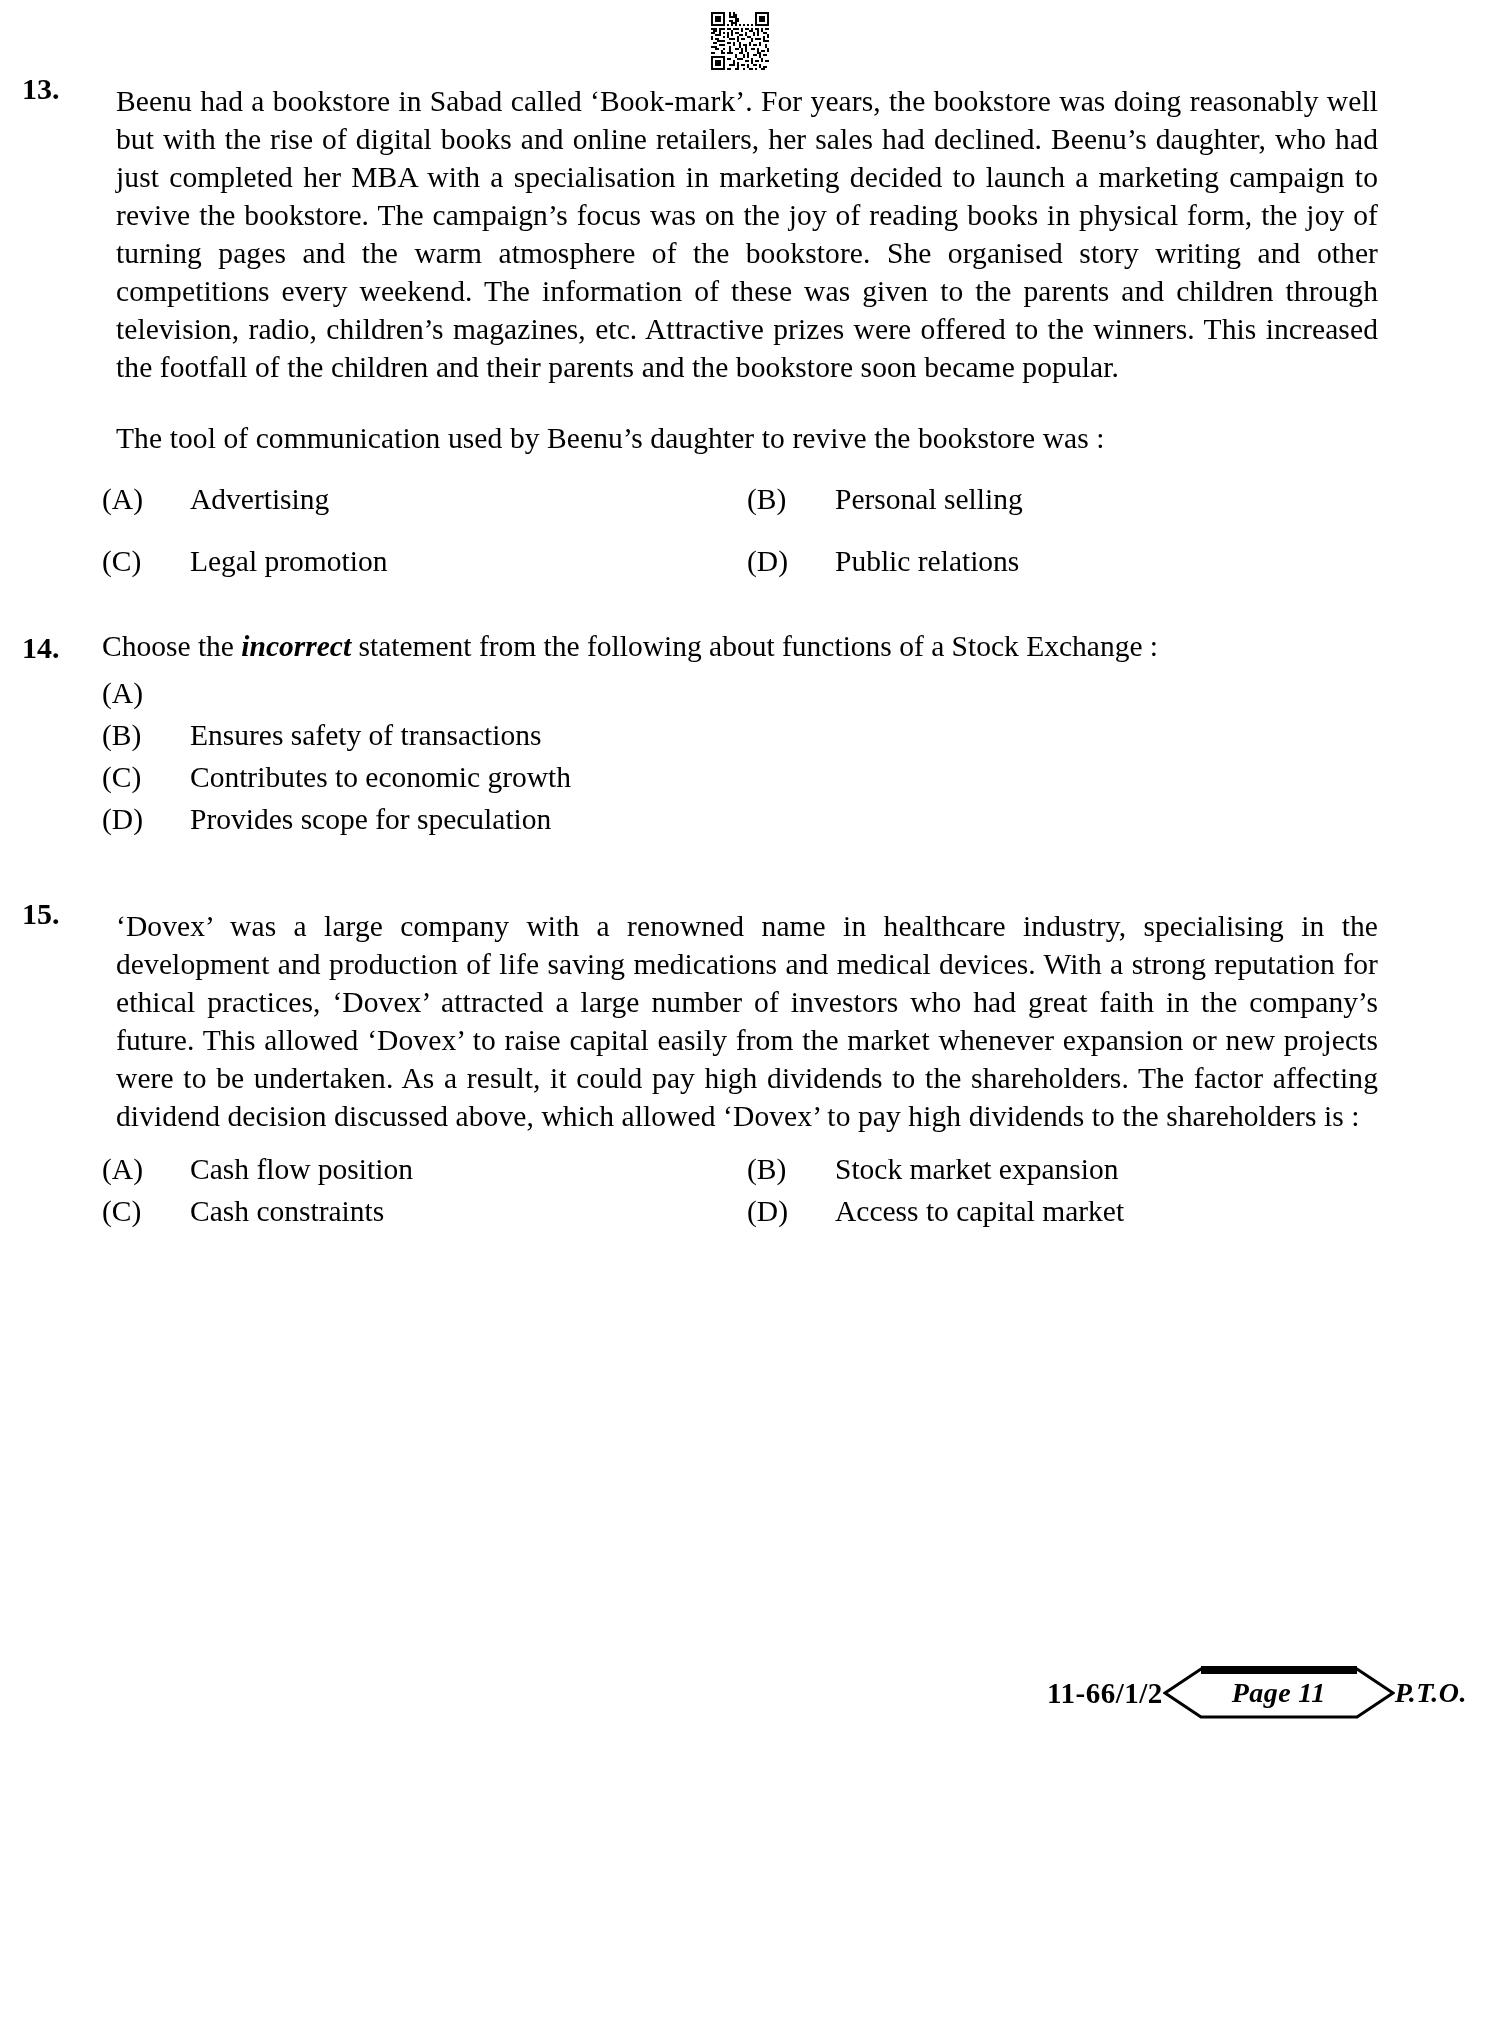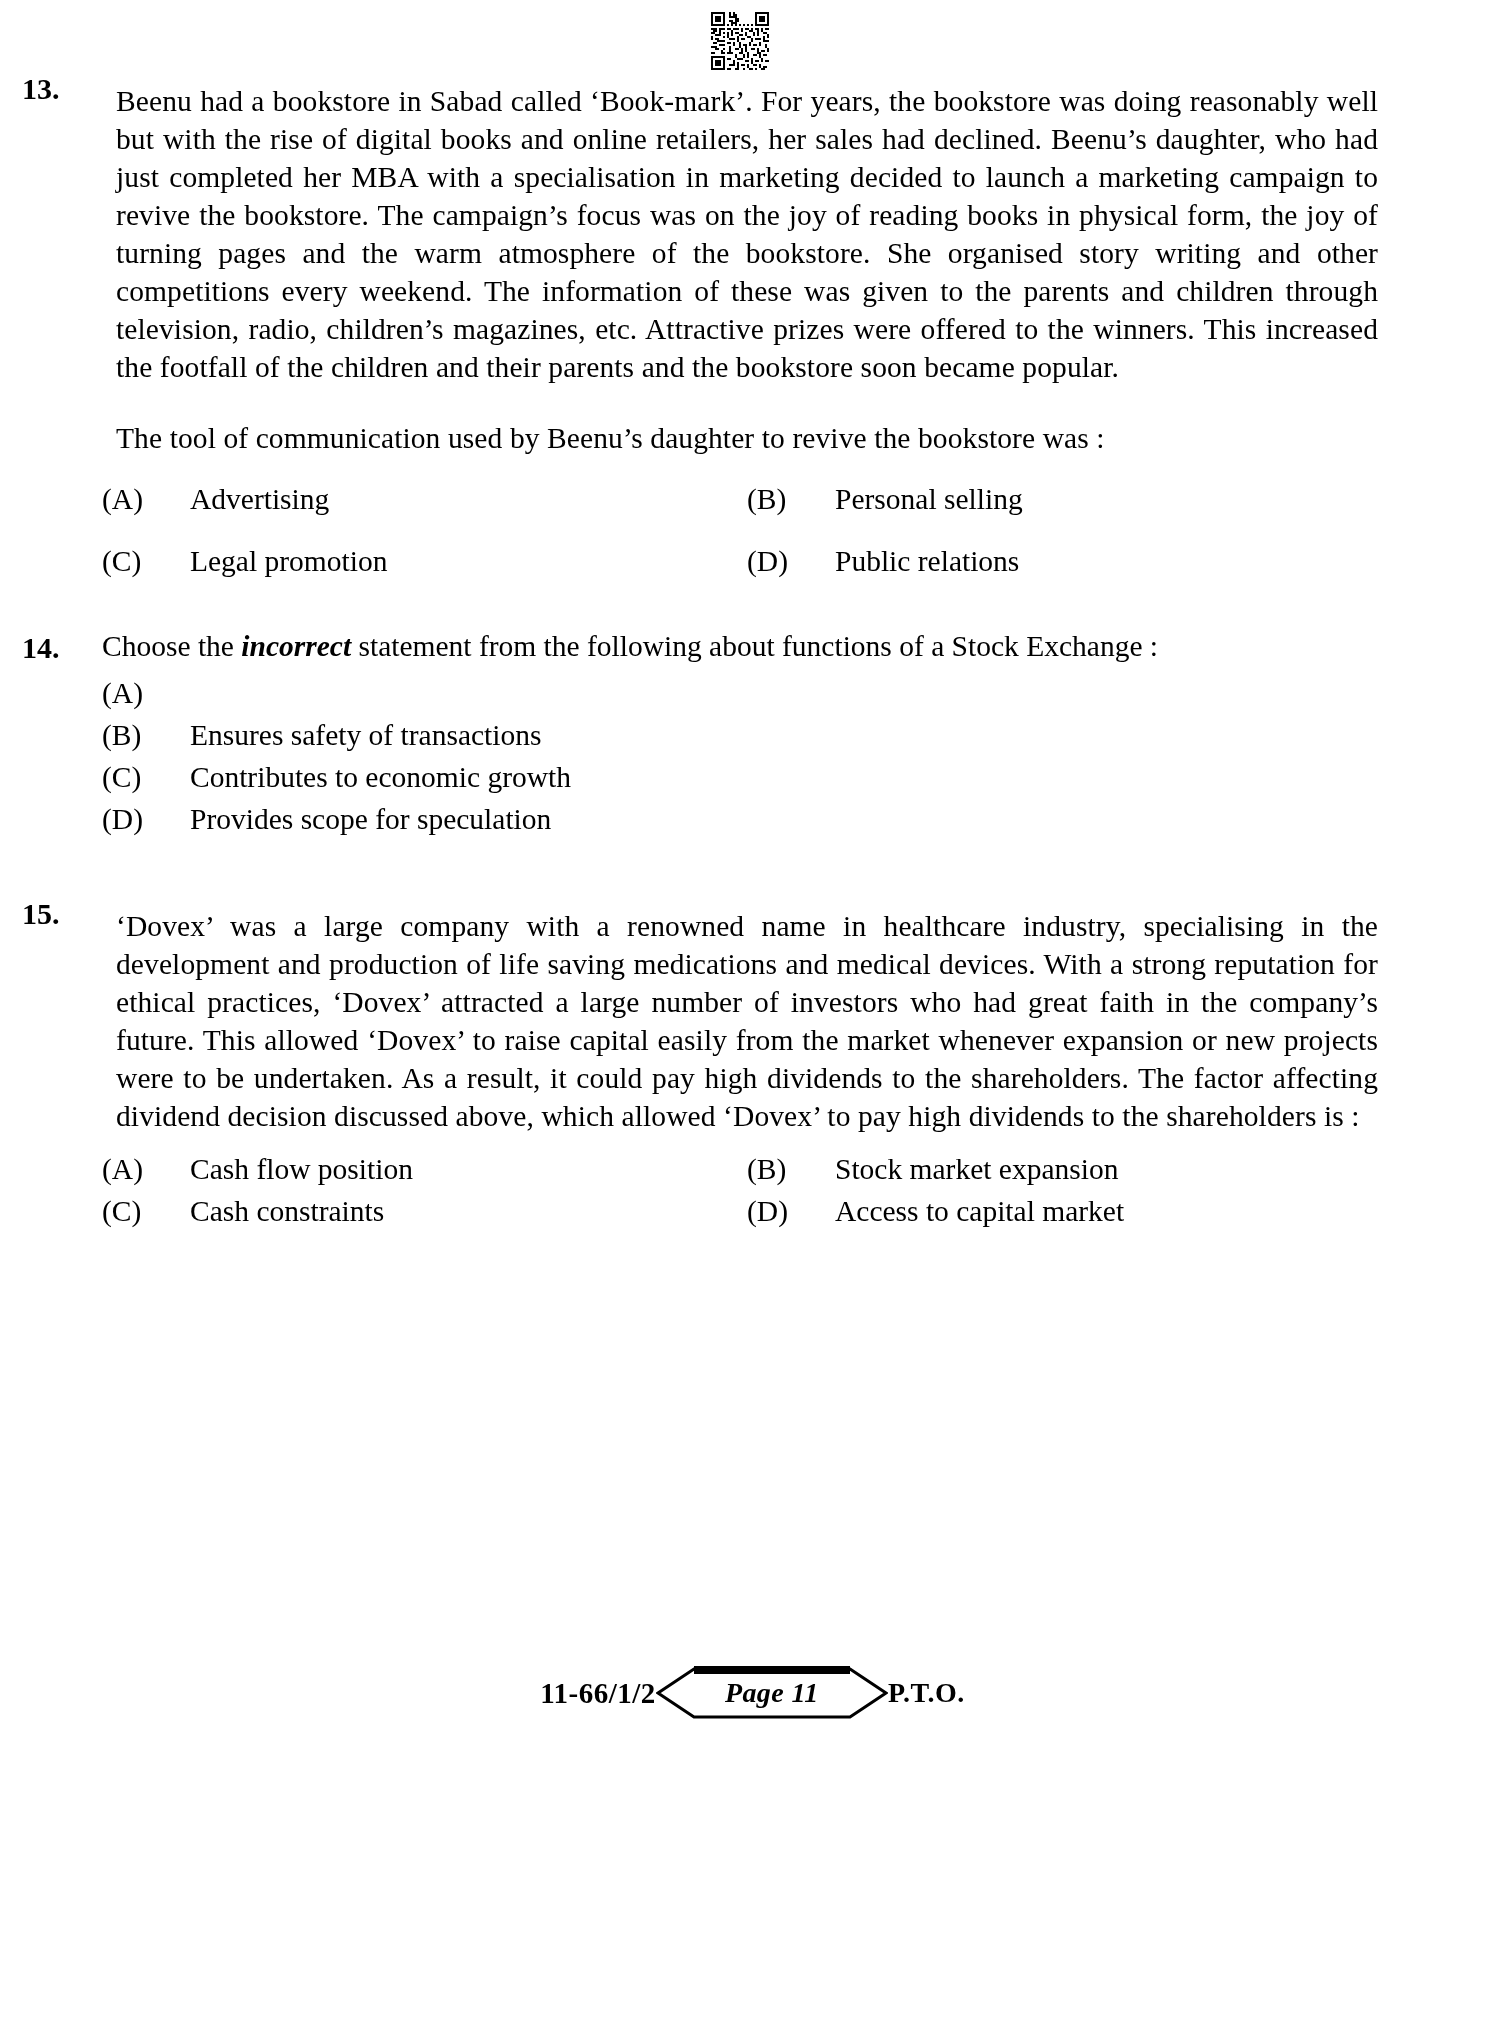--- a/index.html
+++ b/index.html
@@ -105,37 +105,38 @@
   .q14-opts .opt-row { margin-bottom: 2px; }
 
   
   .gap-q14 { height: 46px; }
   .gap-q15 { height: 52px; }
 
   
   .footer {
     position: absolute;
     left: 0;
-    right: 0;
+    right: 16px;
     bottom: 18px;
     height: 60px;
     padding: 0 22px;
     box-sizing: border-box;
     display: flex;
     align-items: center;
-    justify-content: center;
+    justify-content: flex-end;
   }
   .footer-code {
     font-size: 29px;
     font-weight: bold;
     letter-spacing: 0.5px;
   }
   .footer-pto {
     font-size: 28px;
     font-weight: bold;
+    font-style: italic;
     letter-spacing: 0.5px;
   }
   .pagebox {
     position: relative;
     width: 232px;
     height: 56px;
     display: flex;
     align-items: center;
     justify-content: center;
     font-style: italic;

